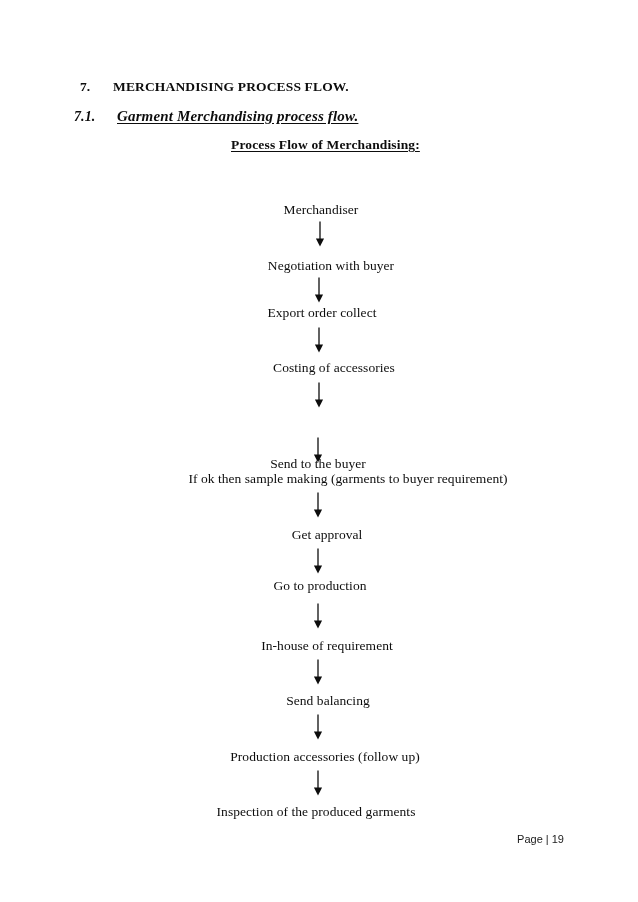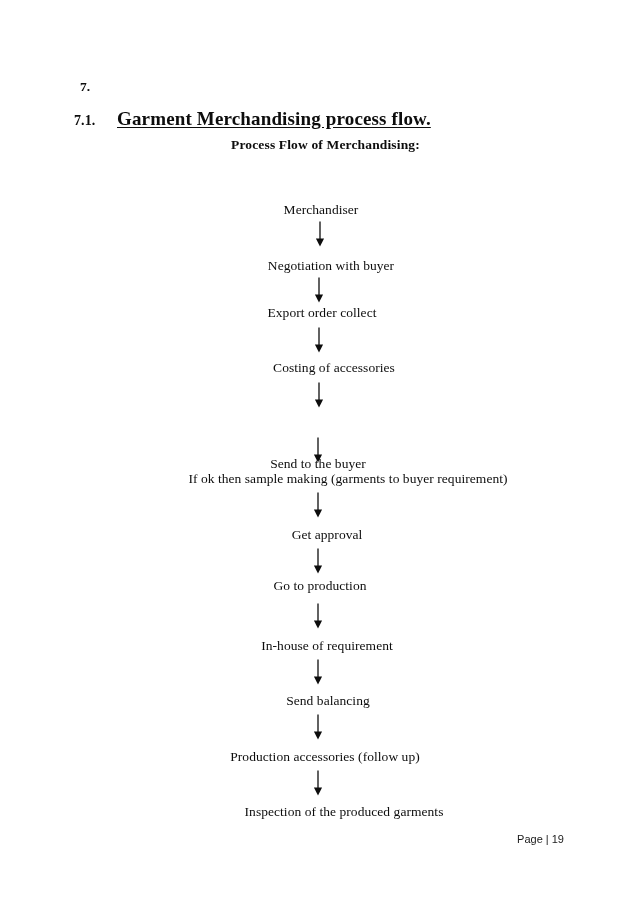--- a/index.html
+++ b/index.html
@@ -35,30 +35,31 @@
     letter-spacing: 0.15px;
   }
   .h-text.underline {
     text-decoration: underline;
     text-underline-offset: 2px;
   }
 
   #heading-main { left: 80px; top: 79px; }
   #heading-main .h-num { width: 33px; display: inline-block; }
 
-  #heading-sub { left: 74px; top: 108px; }
+  #heading-sub { left: 74px; top: 108px; font-style: italic; }
   #heading-sub .h-num { width: 43px; display: inline-block; font-size: 14px; }
-  #heading-sub .h-text { font-size: 19px; text-align: center; }
+  #heading-sub .h-text { font-size: 15px; text-align: center; }
 
   #heading-caption {
     left: 231px;
     top: 137px;
   }
   #heading-caption .h-text {
     font-size: 13.5px;
+    text-decoration: underline;
     text-underline-offset: 2px;
   }
 
   
   .flow {
     position: absolute;
     left: 0;
     top: 0;
     width: 638px;
     height: 902px;
@@ -89,20 +90,21 @@
     white-space: nowrap;
   }
 </style>
 </head>
 <body>
 
 <div class="page">
 
   <div class="heading-row" id="heading-main">
     <span class="h-num">7.</span>
+    <span class="h-text">MERCHANDISING PROCESS FLOW.</span>
   </div>
 
   <div class="heading-row" id="heading-sub">
     <span class="h-num">7.1.</span>
     <span class="h-text underline">Garment Merchandising process flow.</span>
   </div>
 
   <div class="heading-row" id="heading-caption">
     <span class="h-text">Process Flow of Merchandising:</span>
   </div>
@@ -112,21 +114,21 @@
       <div class="flow-step" style="left: 331px; top: 258px;">Negotiation with buyer</div>
       <div class="flow-step" style="left: 322px; top: 305px;">Export order collect</div>
       <div class="flow-step" style="left: 334px; top: 360px;">Costing of accessories</div>
       <div class="flow-step" style="left: 318px; top: 416px; margin-top: 40px;">Send to the buyer</div>
       <div class="flow-step" style="left: 348px; top: 471px;">If ok then sample making (garments to buyer requirement)</div>
       <div class="flow-step" style="left: 327px; top: 527px;">Get approval</div>
       <div class="flow-step" style="left: 320px; top: 578px;">Go to production</div>
       <div class="flow-step" style="left: 327px; top: 638px;">In-house of requirement</div>
       <div class="flow-step" style="left: 328px; top: 693px;">Send balancing</div>
       <div class="flow-step" style="left: 325px; top: 749px;">Production accessories (follow up)</div>
-      <div class="flow-step" style="left: 344px; top: 804px;">Inspection of the produced garments</div>
+      <div class="flow-step" style="left: 316px; top: 804px;">Inspection of the produced garments</div>
       <div class="flow-arrow" style="left: 320px; top: 221px;">
         <svg width="13" height="27" viewBox="0 0 13 27" aria-hidden="true">
           <line x1="6.5" y1="0.5" x2="6.5" y2="19" stroke="#0d0d0d" stroke-width="1.3"></line>
           <polygon points="6.5,25.5 2.4,17.5 10.6,17.5" fill="#0d0d0d"></polygon>
         </svg>
       </div>
       <div class="flow-arrow" style="left: 319px; top: 277px;">
         <svg width="13" height="27" viewBox="0 0 13 27" aria-hidden="true">
           <line x1="6.5" y1="0.5" x2="6.5" y2="19" stroke="#0d0d0d" stroke-width="1.3"></line>
           <polygon points="6.5,25.5 2.4,17.5 10.6,17.5" fill="#0d0d0d"></polygon>

